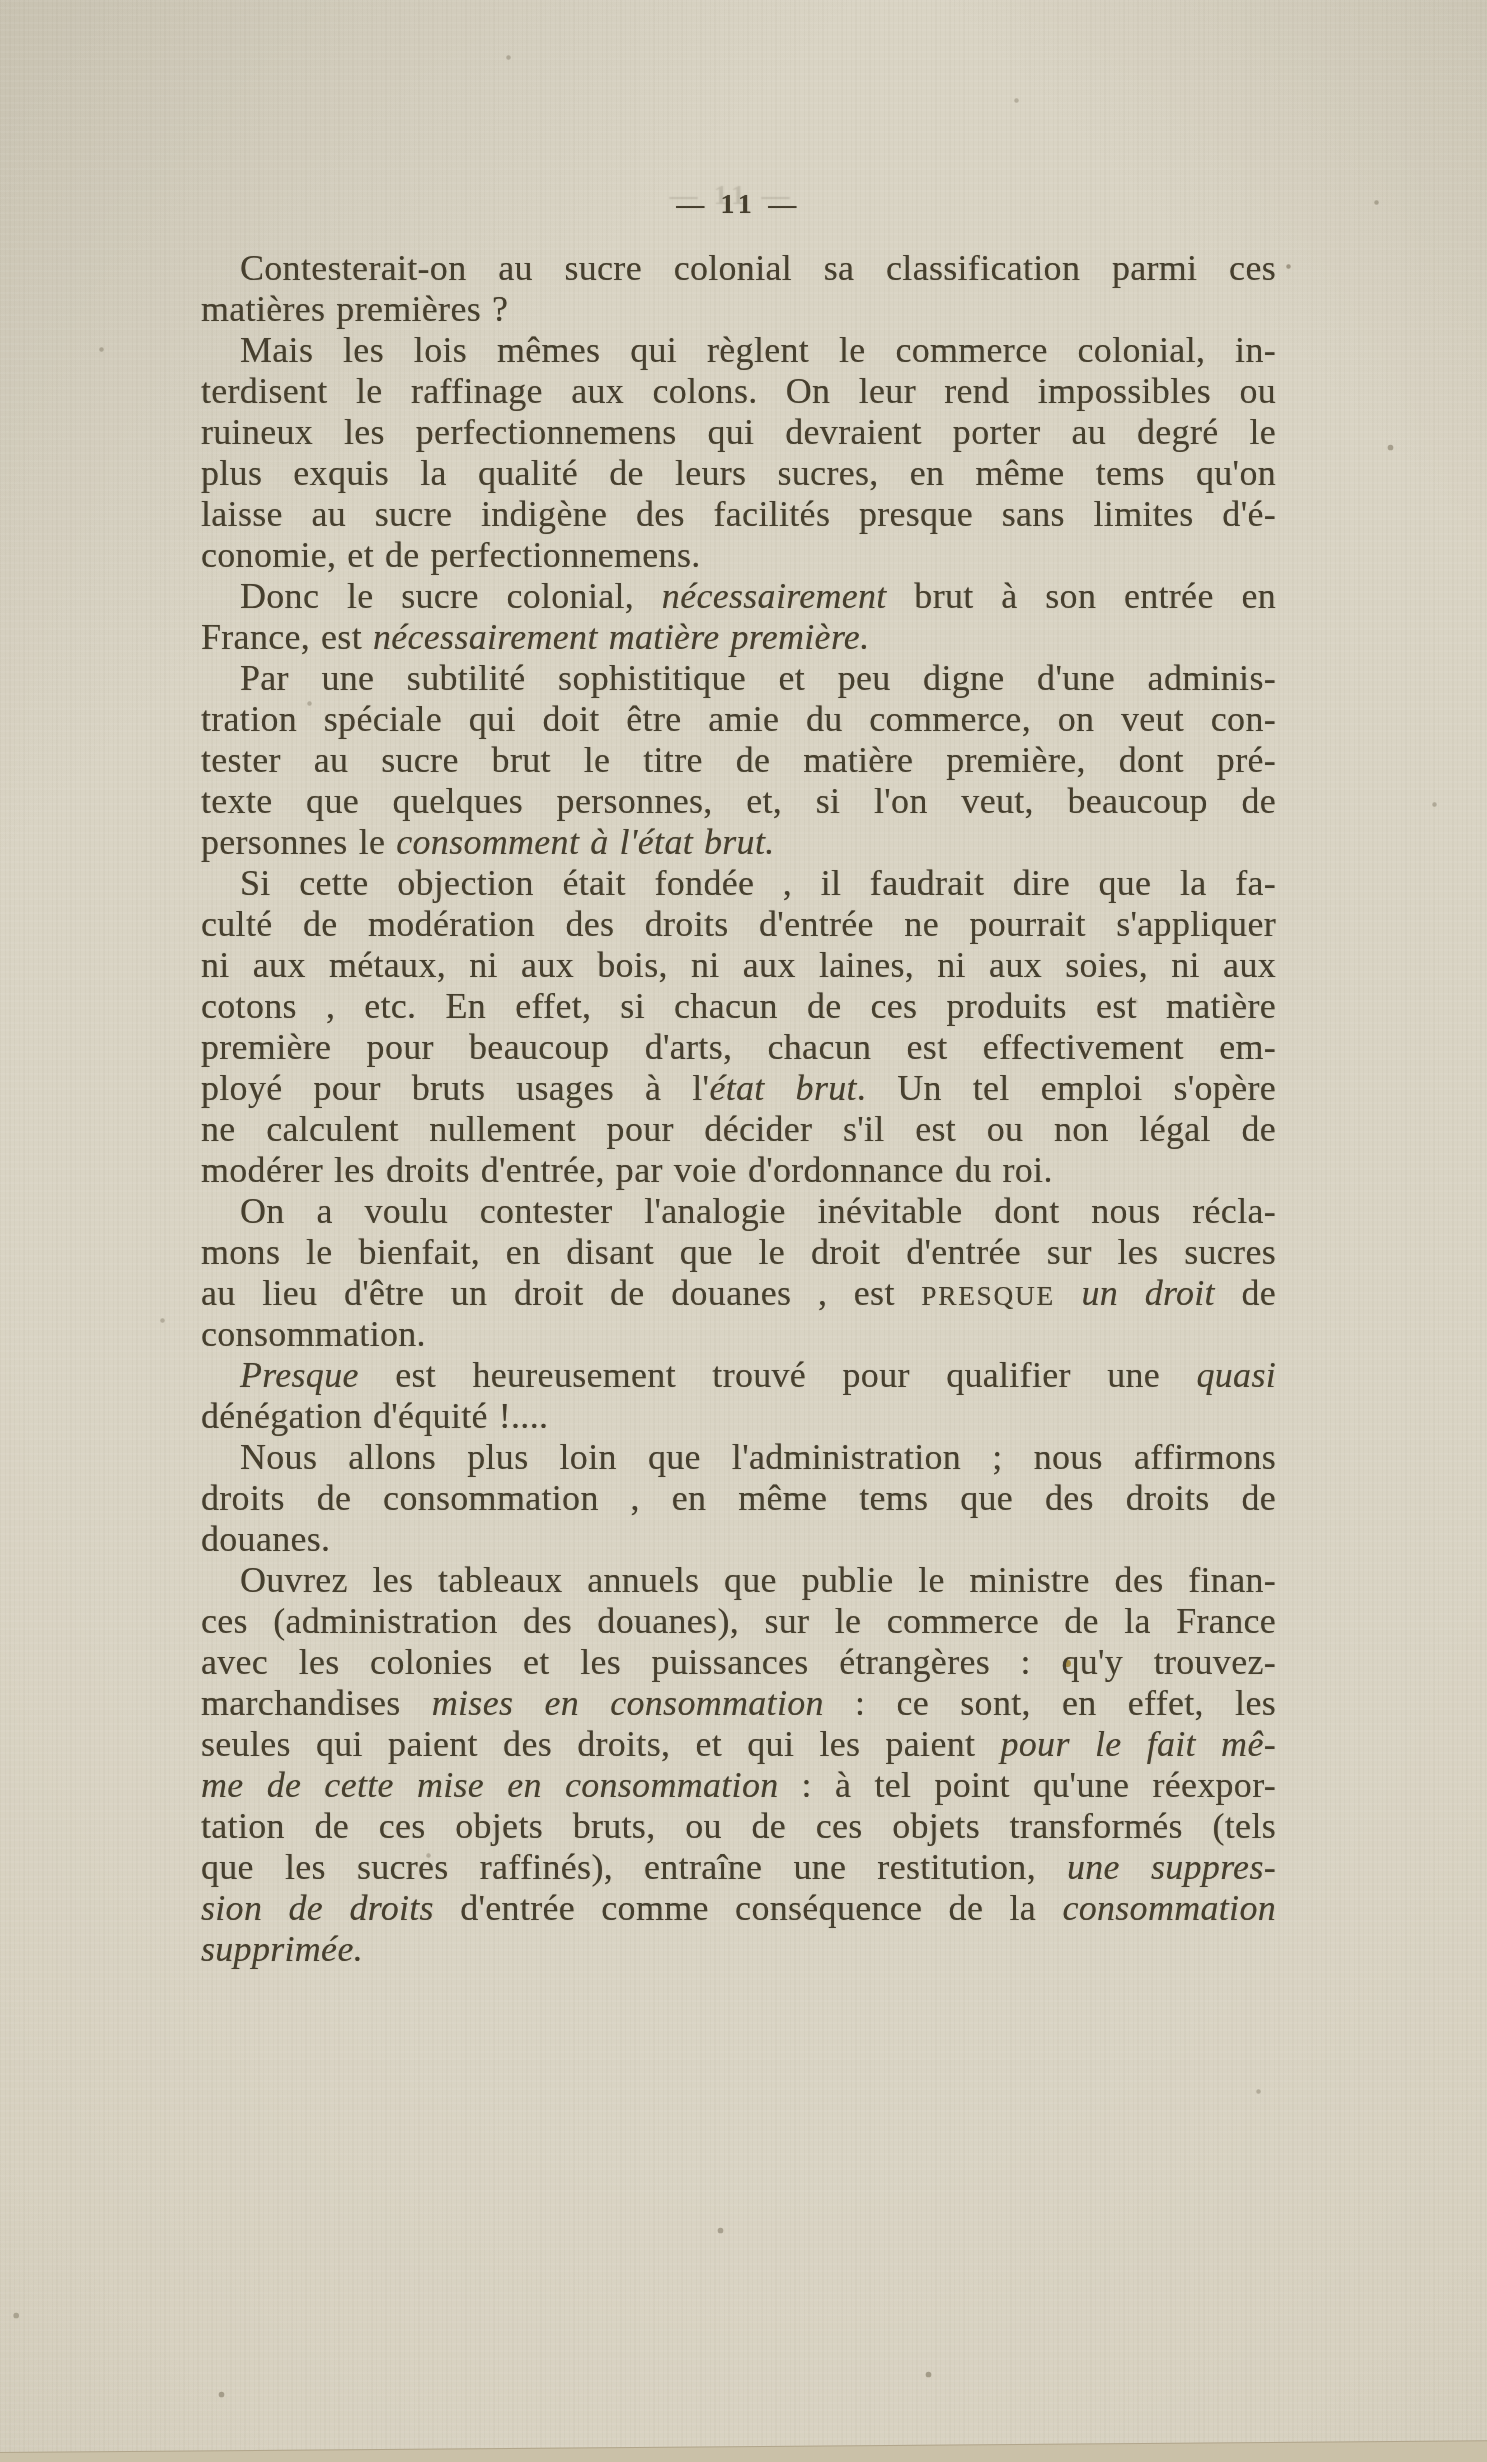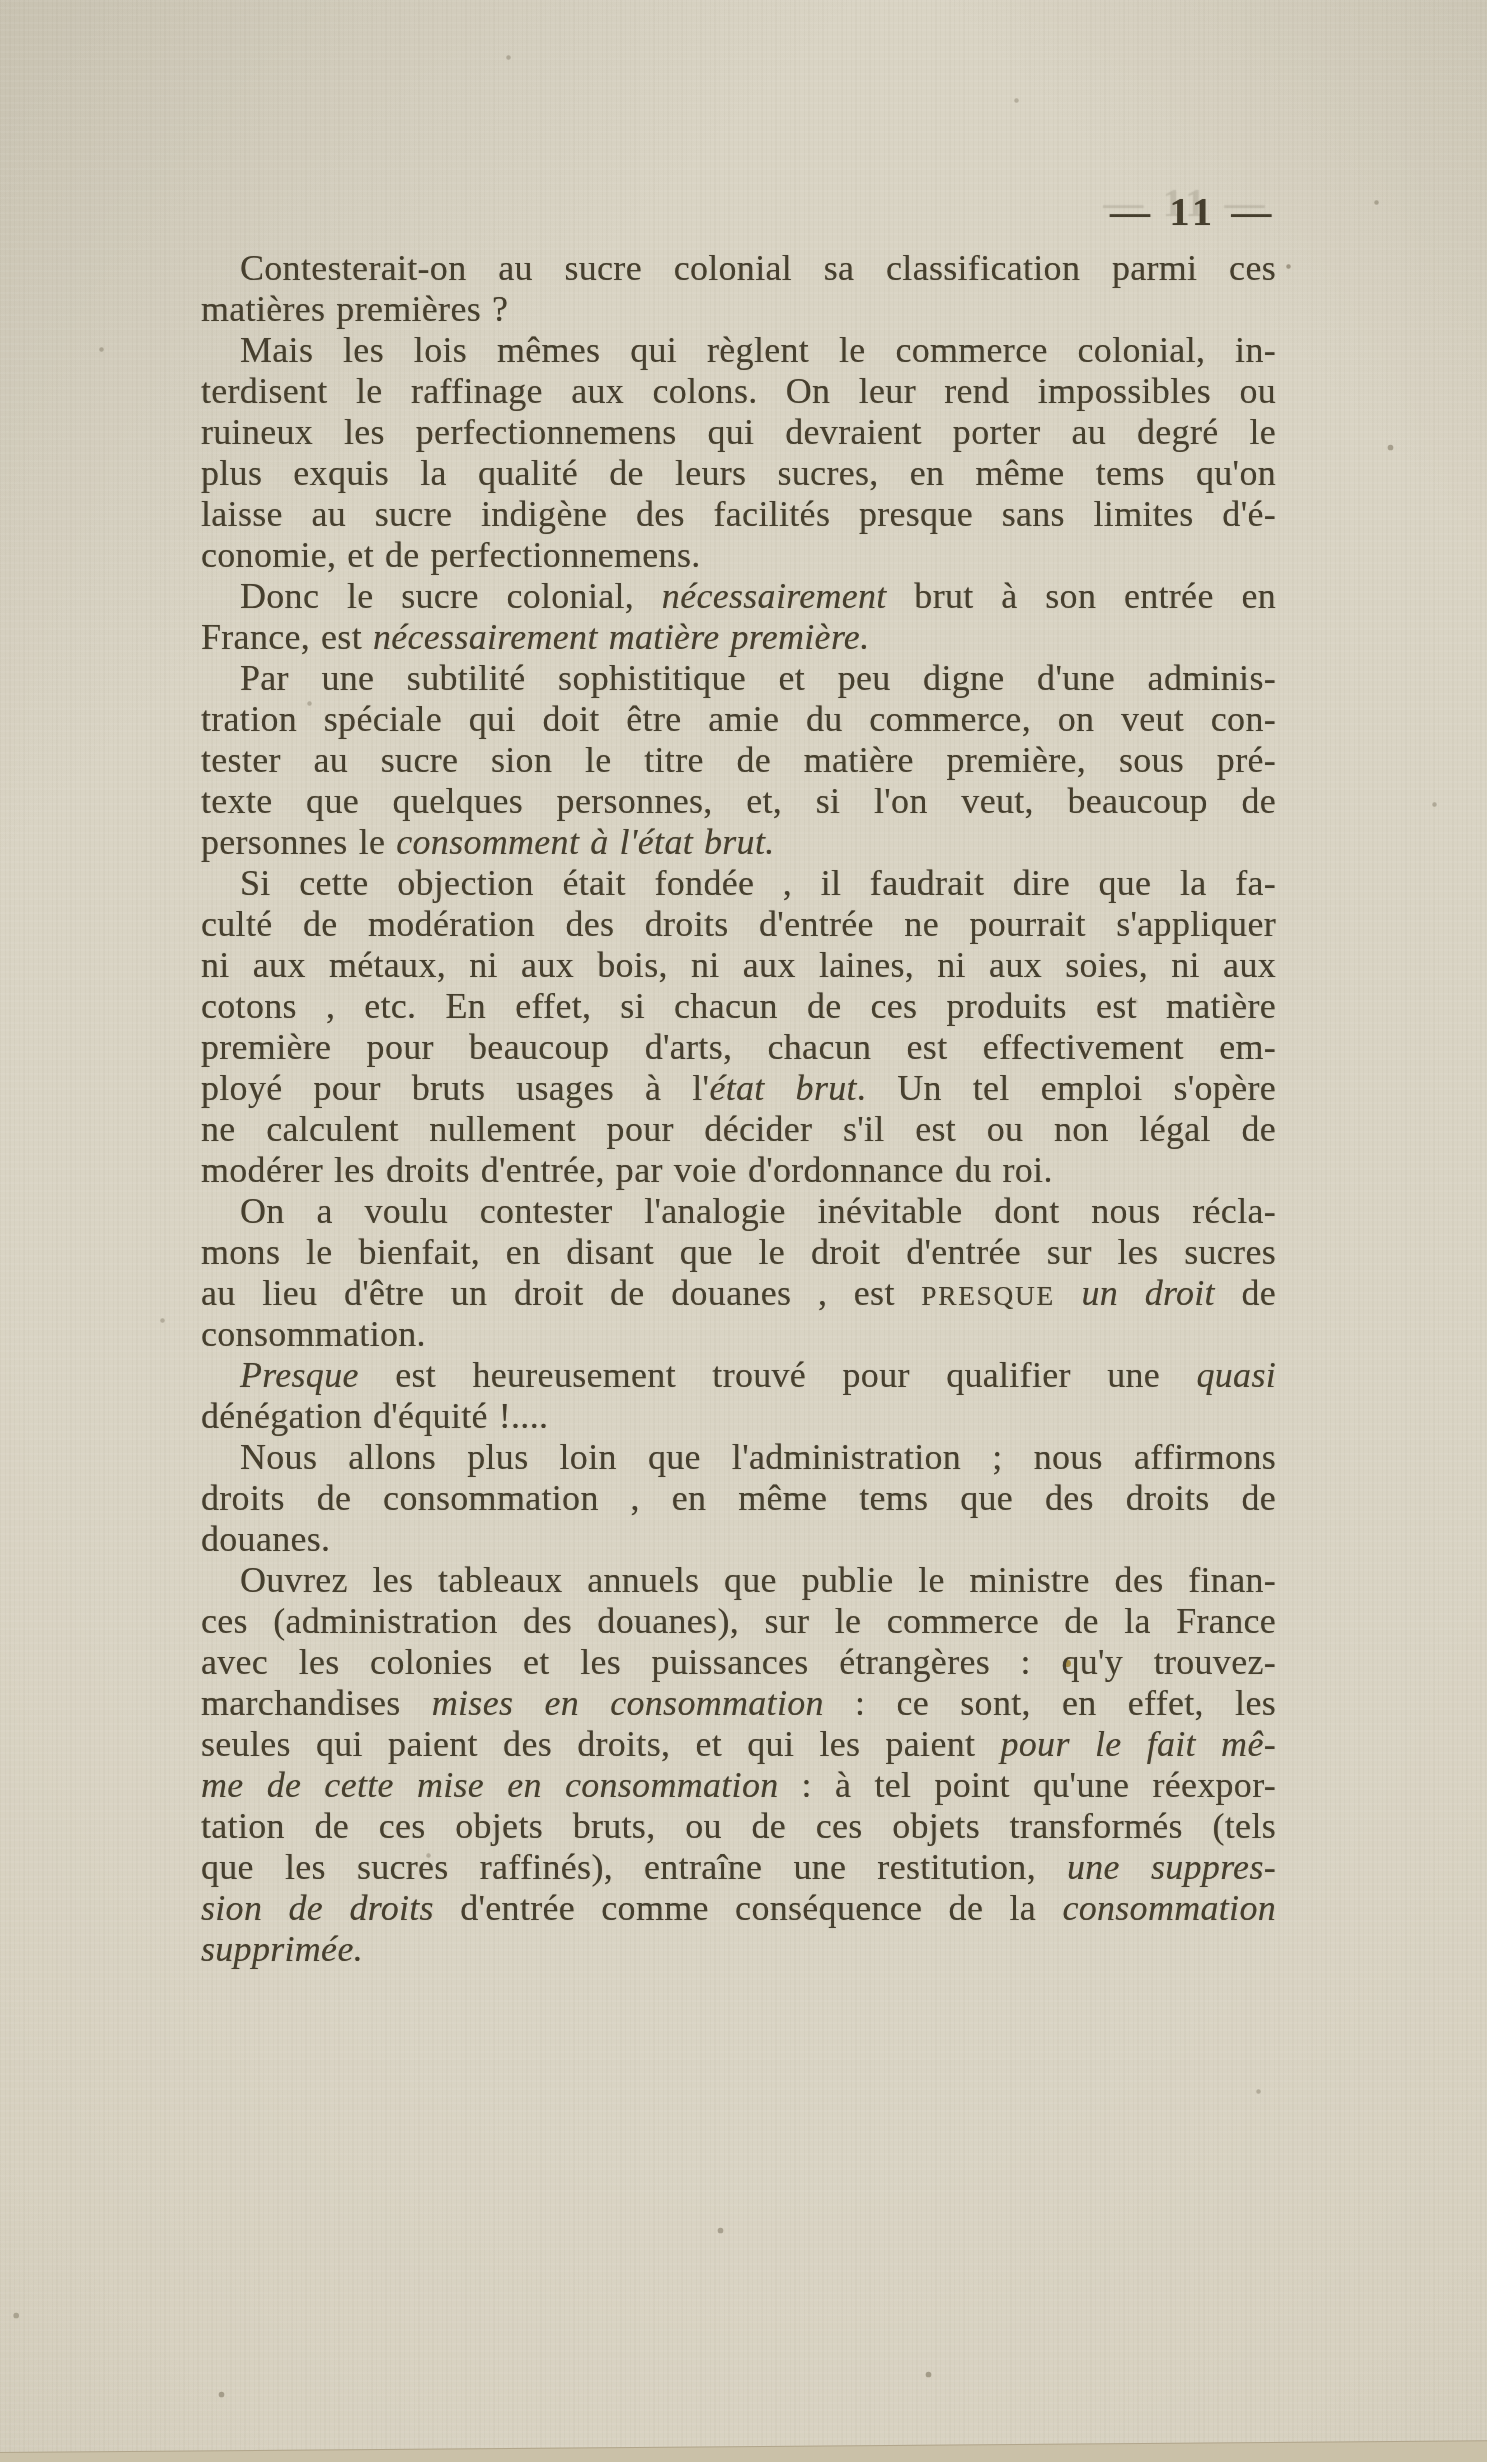--- a/index.html
+++ b/index.html
@@ -24,22 +24,22 @@
     border-top: 1.3px solid rgba(118,103,72,0.30);
     transform: rotate(-0.45deg);
   }
   .ink {
     color: var(--ink, #463f2e);
     text-shadow: 0 0 0.8px rgba(70,62,45,0.55);
     filter: blur(0.2px);
   }
   .page-number {
     position: absolute; top: 188px; left: 201px; width: 1075px;
-    text-align: right;
-    font-size: 40px; font-weight: bold; letter-spacing: 4.7px;
+    text-align: center;
+    font-size: 28px; font-weight: bold; letter-spacing: 4.7px;
     text-shadow: -6.7px -8.7px 1.3px rgba(70,62,45,0.16), 0 0 0.8px rgba(70,62,45,0.55);
   }
   .text-block {
     position: absolute; top: 248px; left: 201px; width: 1075px;
     font-size: 36px; word-spacing: 1.7px; letter-spacing: 0.3px;
   }
   .paragraph { margin: 0; }
   .text-line {
     height: 41px; line-height: 41px;
     text-align: justify; text-align-last: justify;
@@ -94,21 +94,21 @@
       <div class="text-line"><span>laisse au sucre indigène des facilités presque sans limites d'é-</span></div>
       <div class="text-line last"><span>conomie, et de perfectionnemens.</span></div>
     </div>
     <div class="paragraph">
       <div class="text-line first"><span>Donc le sucre colonial, </span><span class="i">nécessairement</span><span> brut à son entrée en</span></div>
       <div class="text-line last"><span>France, est </span><span class="i">nécessairement matière première.</span></div>
     </div>
     <div class="paragraph">
       <div class="text-line first"><span>Par une subtilité sophistitique et peu digne d'une adminis-</span></div>
       <div class="text-line"><span>tration spéciale qui doit être amie du commerce, on veut con-</span></div>
-      <div class="text-line"><span>tester au sucre sion le titre de matière première, sous pré-</span></div>
+      <div class="text-line"><span>tester au sucre brut le titre de matière première, dont pré-</span></div>
       <div class="text-line"><span>texte que quelques personnes, et, si l'on veut, beaucoup de</span></div>
       <div class="text-line last"><span>personnes le </span><span class="i">consomment à l'état brut.</span></div>
     </div>
     <div class="paragraph">
       <div class="text-line first"><span>Si cette objection était fondée , il faudrait dire que la fa-</span></div>
       <div class="text-line"><span>culté de modération des droits d'entrée ne pourrait s'appliquer</span></div>
       <div class="text-line"><span>ni aux métaux, ni aux bois, ni aux laines, ni aux soies, ni aux</span></div>
       <div class="text-line"><span>cotons , etc. En effet, si chacun de ces produits est matière</span></div>
       <div class="text-line"><span>première pour beaucoup d'arts, chacun est effectivement em-</span></div>
       <div class="text-line"><span>ployé pour bruts usages à l'</span><span class="i">état brut</span><span>. Un tel emploi s'opère</span></div>

